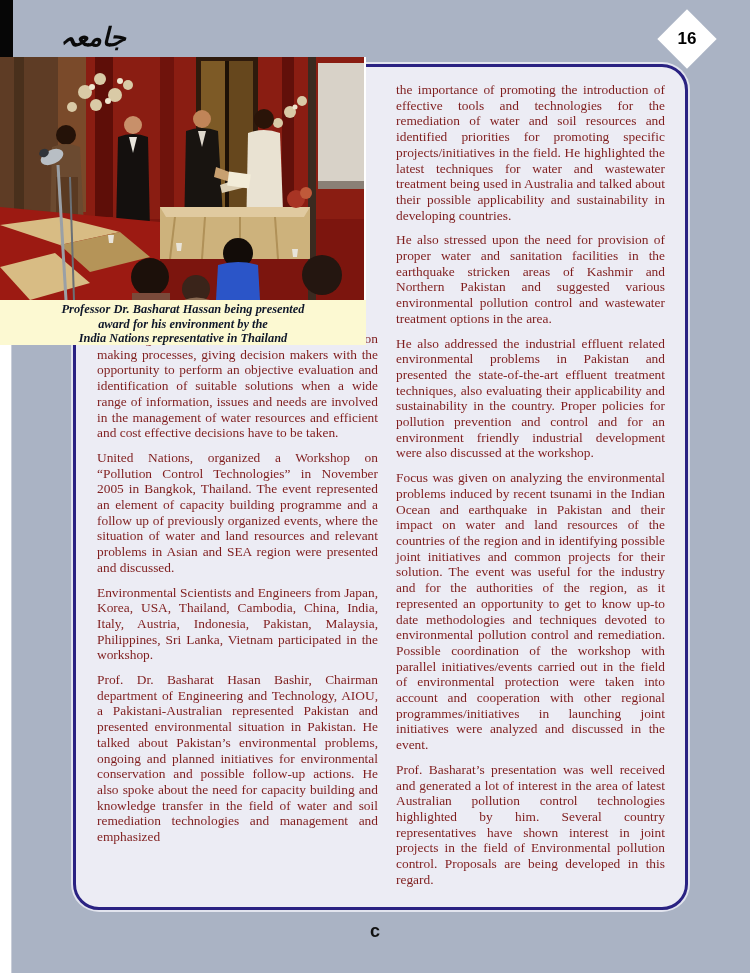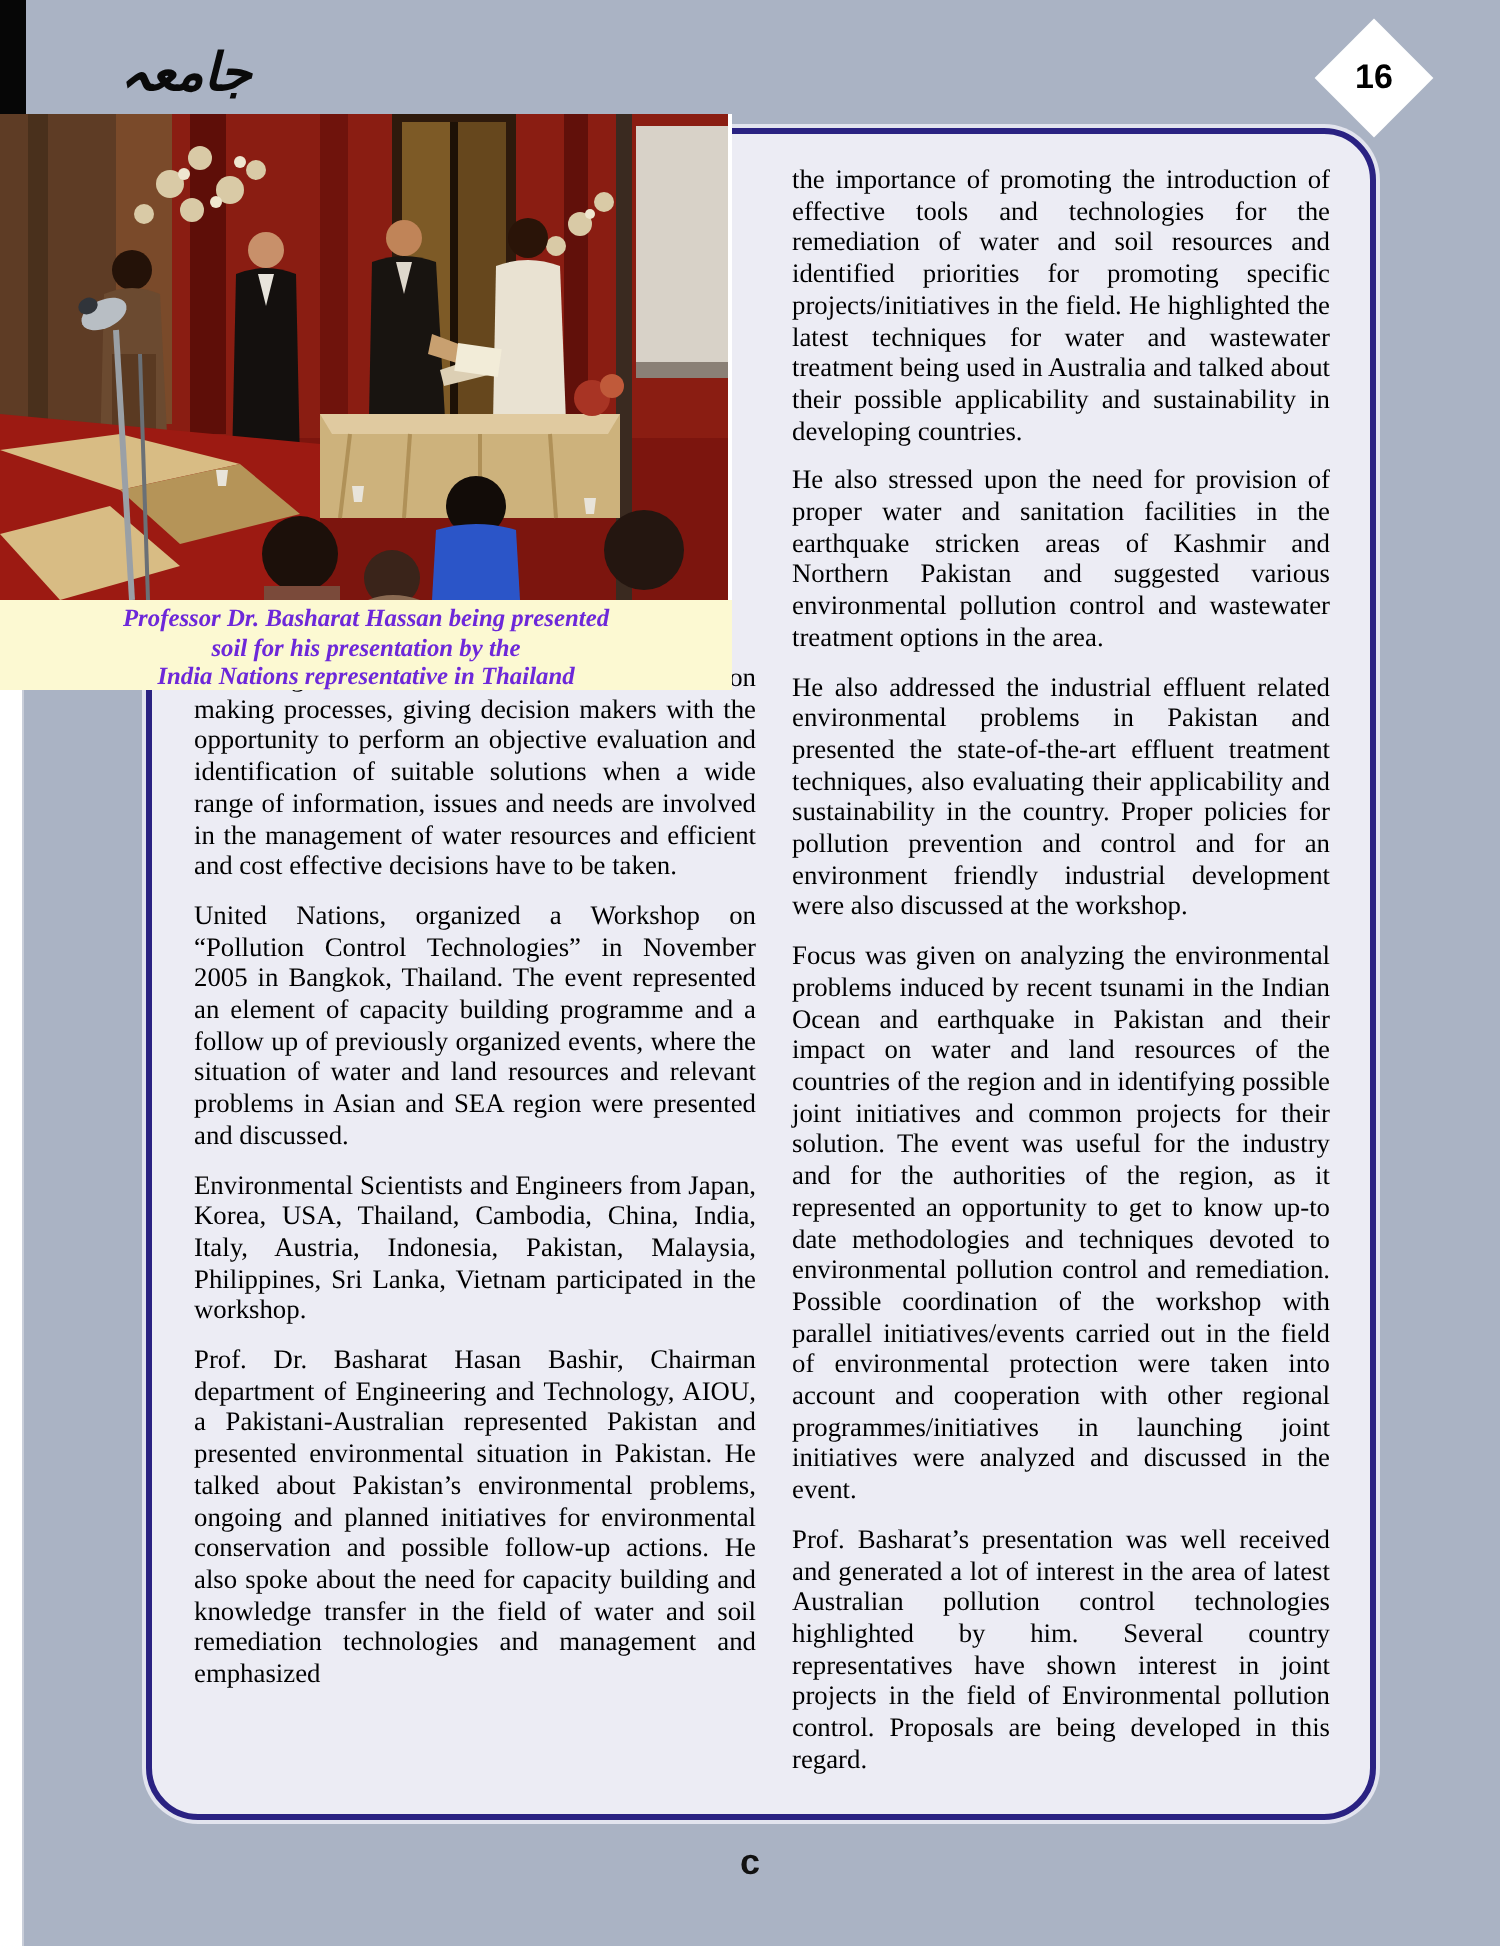--- a/index.html
+++ b/index.html
@@ -12,29 +12,29 @@
             direction:rtl;text-align:center;font-family:"DejaVu Sans", sans-serif;
             font-size:26px;font-weight:bold;font-style:italic;color:#0a0a0a;line-height:42px;}
   .page-num-badge{position:absolute;left:666px;top:18px;width:42px;height:42px;
                   background:#ffffff;transform:rotate(45deg);}
   .page-num-badge span{position:absolute;left:0;top:0;width:42px;height:42px;
                   transform:rotate(-45deg);display:flex;align-items:center;justify-content:center;
                   font-family:"Liberation Sans", sans-serif;font-weight:bold;font-size:17px;color:#000;}
   .content-box{position:absolute;left:73px;top:64px;width:615px;height:846px;box-sizing:border-box;
                background:#ececf4;border:3px solid #2a2282;border-radius:26px;
                box-shadow:0 0 0 2px #e2e4ee;}
-  .col{position:absolute;color:#000000;}
+  .col{position:absolute;color:#7f1d1d;}
   .col p{margin:0 0 9px 0;text-align:justify;font-size:13.4px;line-height:15.7px;}
   .col p:last-child{margin-bottom:0;}
   .col-left{left:97px;top:331px;width:281px;}
   .col-right{left:396px;top:82px;width:269px;}
   .photo-block{position:absolute;left:0;top:57px;width:366px;}
   .photo{display:block;border-right:2px solid #ffffff;box-sizing:content-box;}
   .caption{width:366px;height:45px;background:#fcf9d2;text-align:center;
-           font-weight:bold;font-style:italic;color:#6d28d9;font-size:12.4px;line-height:14.6px;
+           font-weight:bold;font-style:italic;color:#0f172a;font-size:12.4px;line-height:14.6px;
            padding-top:2px;box-sizing:border-box;}
   .footer-mark{position:absolute;left:0;top:921px;width:750px;text-align:center;
                font-family:"Liberation Sans", sans-serif;font-weight:bold;font-size:18px;color:#111;}
 </style>
 </head>
 <body>
 
 <div id="page">
 
   <div class="backdrop"></div>
@@ -152,20 +152,20 @@
       <circle cx="196" cy="232" r="14" fill="#3a241a"></circle>
       <path d="M184 243 Q196 238 210 243 Z" fill="#8a6a52"></path>
 
       <line x1="58" y1="108" x2="66" y2="243" stroke="#9aa0a6" stroke-width="3"></line>
       <line x1="70" y1="120" x2="74" y2="243" stroke="#6a7076" stroke-width="2"></line>
       <ellipse cx="52" cy="100" rx="12" ry="7" fill="#b8bec4" transform="rotate(-25 52 100)"></ellipse>
       <ellipse cx="44" cy="96" rx="5" ry="4" fill="#30343a" transform="rotate(-25 44 96)"></ellipse>
     </svg>
     <div class="caption">
       <div>Professor Dr. Basharat Hassan being presented</div>
-      <div>soil for his presentation by the</div>
+      <div>award for his environment by the</div>
       <div>India Nations representative in Thailand</div>
     </div>
   </div>
 
   <div class="footer-mark">c</div>
 
 </div>
 
 </body></html>

